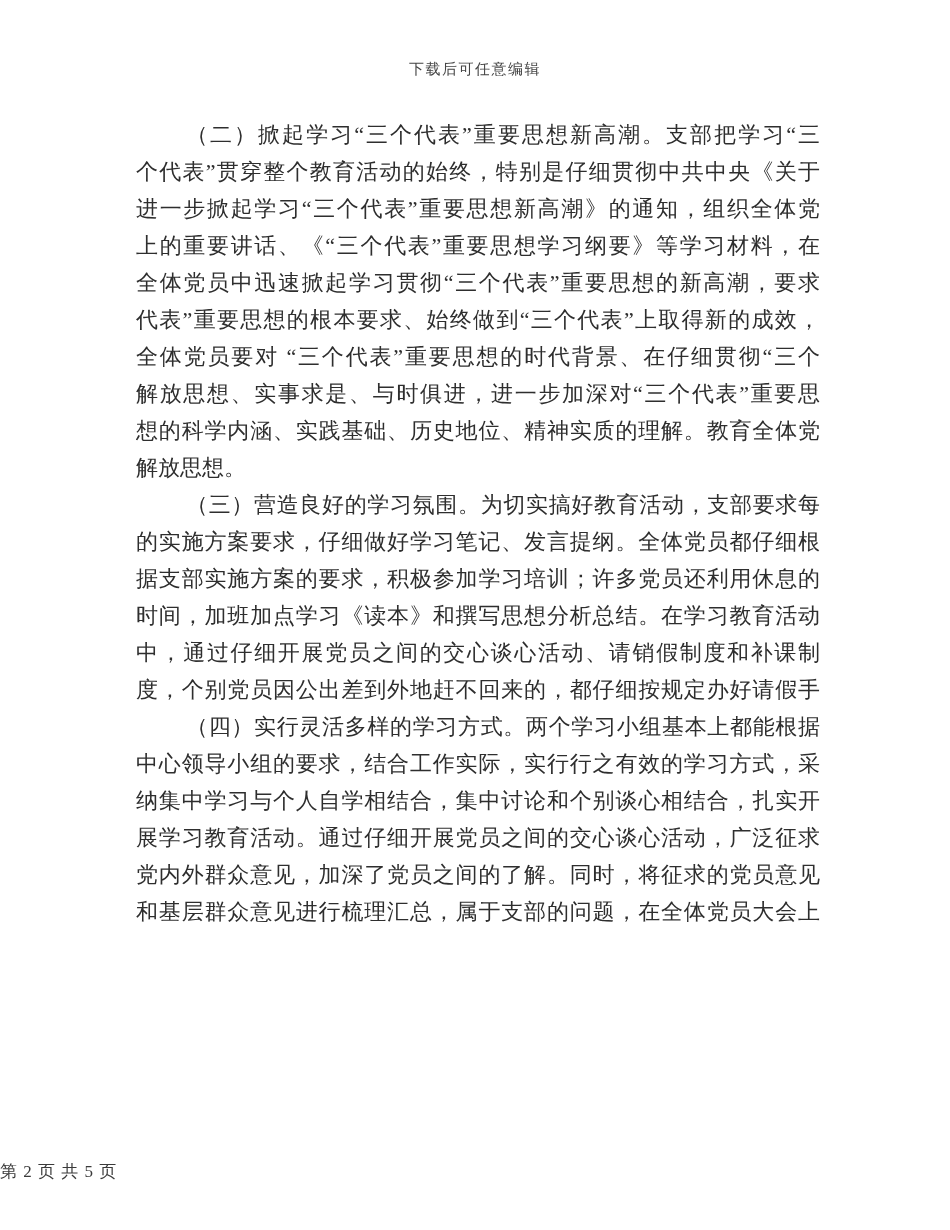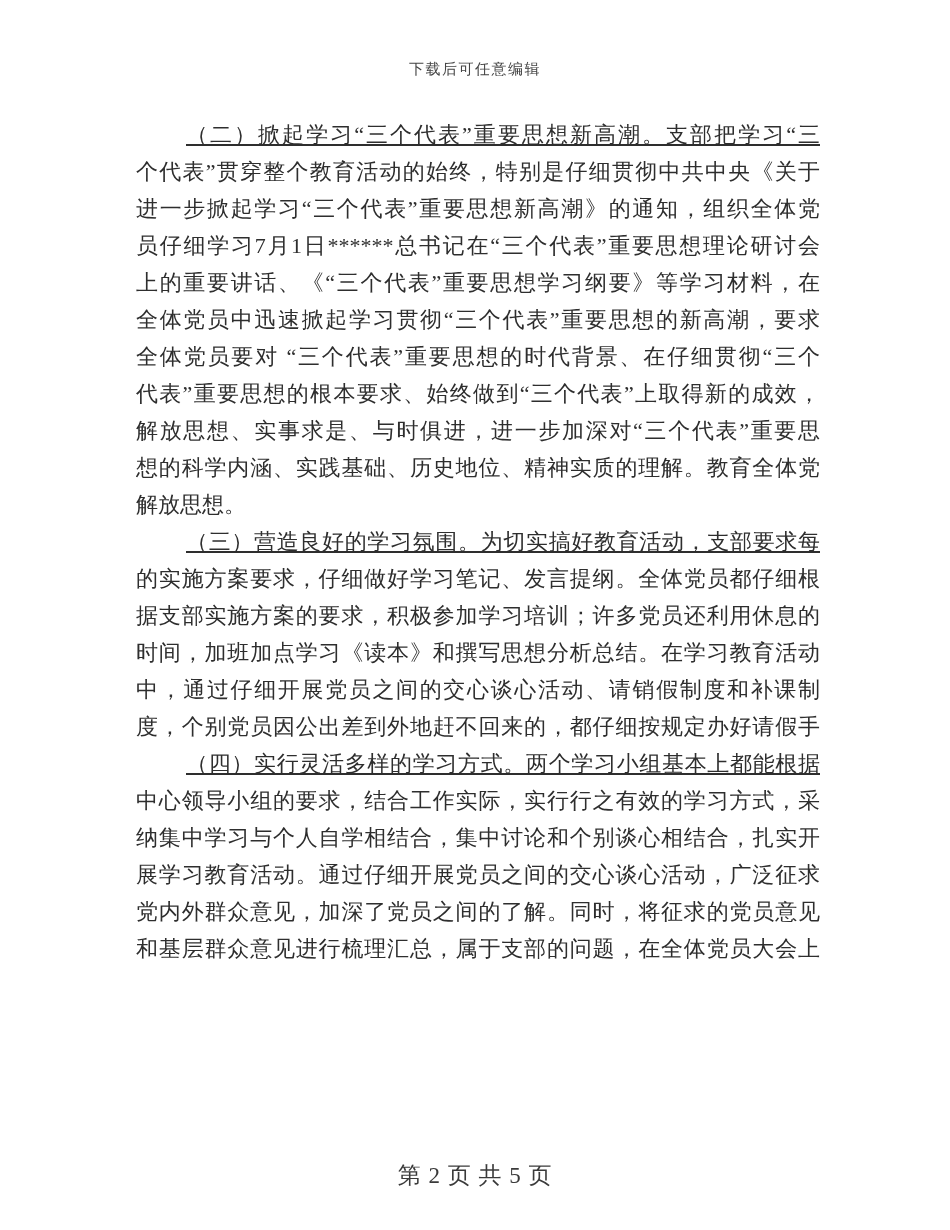--- a/index.html
+++ b/index.html
@@ -38,49 +38,48 @@
     color: var(--body-text);
   }
   .paragraph { width: 684px; }
   .line {
     height: 37px;
     line-height: 37px;
     text-align: justify;
     text-align-last: justify;
     overflow: hidden;
   }
-  .line.first { text-indent: 50px; text-decoration: underline; }
+  .line.first { text-indent: 50px; }
   .line.end { text-align-last: left; }
   .footer {
     position: absolute;
     top: 1148px;
     left: 0;
     width: 100%;
-    text-align: center;
-    font-size: 23px;
+    text-align: left;
+    font-size: 17px;
     letter-spacing: 1px;
     color: var(--footer-text);
   }
 </style>
 </head>
 <body>
 
 <div class="page">
   <div class="header">下载后可任意编辑</div>
 
   <div class="content">
       <div class="paragraph">
         <div class="line first">（二）掀起学习“三个代表”重要思想新高潮。支部把学习“三</div>
         <div class="line">个代表”贯穿整个教育活动的始终，特别是仔细贯彻中共中央《关于</div>
         <div class="line">进一步掀起学习“三个代表”重要思想新高潮》的通知，组织全体党</div>
-        <div class="line">员仔细学习7月1日******总书记在“三个代表”重要思想理论研讨会</div>
         <div class="line">上的重要讲话、《“三个代表”重要思想学习纲要》等学习材料，在</div>
         <div class="line">全体党员中迅速掀起学习贯彻“三个代表”重要思想的新高潮，要求</div>
+        <div class="line">代表”重要思想的根本要求、始终做到“三个代表”上取得新的成效，</div>
         <div class="line">全体党员要对 “三个代表”重要思想的时代背景、在仔细贯彻“三个</div>
-        <div class="line">代表”重要思想的根本要求、始终做到“三个代表”上取得新的成效，</div>
         <div class="line">解放思想、实事求是、与时俱进，进一步加深对“三个代表”重要思</div>
         <div class="line">想的科学内涵、实践基础、历史地位、精神实质的理解。教育全体党</div>
         <div class="line end">解放思想。</div>
       </div>
       <div class="paragraph">
         <div class="line first">（三）营造良好的学习氛围。为切实搞好教育活动，支部要求每</div>
         <div class="line">的实施方案要求，仔细做好学习笔记、发言提纲。全体党员都仔细根</div>
         <div class="line">据支部实施方案的要求，积极参加学习培训；许多党员还利用休息的</div>
         <div class="line">时间，加班加点学习《读本》和撰写思想分析总结。在学习教育活动</div>
         <div class="line">中，通过仔细开展党员之间的交心谈心活动、请销假制度和补课制</div>

